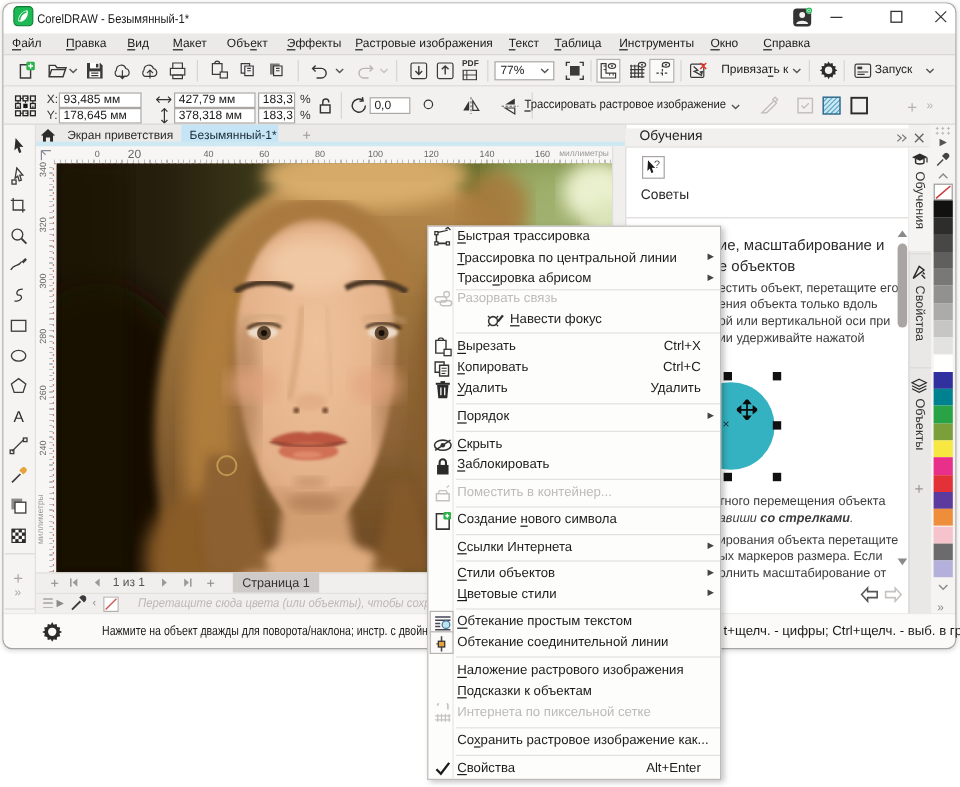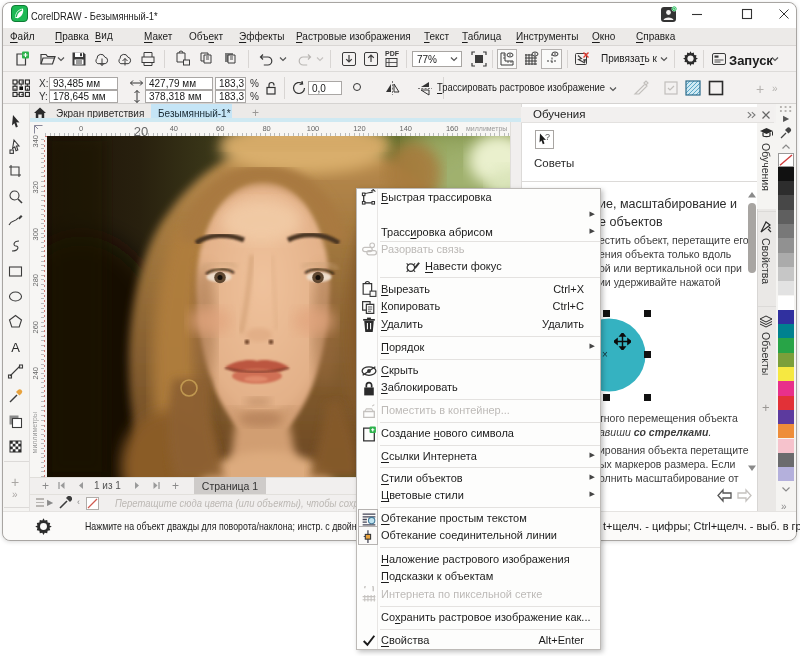--- a/index.html
+++ b/index.html
@@ -42,21 +42,21 @@
   </svg>
 <svg class="a" style="left:740px;top:7px;" width="14" height="14" viewBox="0 0 14 14">
     <rect x="2.5" y="2.5" width="9" height="9" fill="none" stroke="#333" stroke-width="1.1"></rect>
   </svg>
 <svg class="a" style="left:777px;top:7px;" width="14" height="14" viewBox="0 0 14 14">
     <path d="M2.5 2.5 L11.5 11.5 M11.5 2.5 L2.5 11.5" stroke="#333" stroke-width="1"></path>
   </svg>
 <div class="a" style="left:3px;top:28px;width:793px;height:18px;background:#eceae8;border-bottom:1px solid #d9d6d4;"></div>
 <div class="a" style="left:10px;top:31px;font-size:10px;color:#1c1c1c;"><u>Ф</u>айл</div>
 <div class="a" style="left:55px;top:31px;font-size:10px;color:#1c1c1c;"><u>П</u>равка</div>
-<div class="a" style="left:95px;top:31px;font-size:10px;color:#1c1c1c;font-family:Liberation Mono, monospace;"><u>В</u>ид</div>
+<div class="a" style="left:106px;top:31px;font-size:10px;color:#1c1c1c;"><u>В</u>ид</div>
 <div class="a" style="left:144px;top:31px;font-size:10px;color:#1c1c1c;"><u>М</u>акет</div>
 <div class="a" style="left:189px;top:31px;font-size:10px;color:#1c1c1c;">Объ<u>е</u>кт</div>
 <div class="a" style="left:239px;top:31px;font-size:10px;color:#1c1c1c;"><u>Э</u>ффекты</div>
 <div class="a" style="left:296px;top:31px;font-size:10px;color:#1c1c1c;"><u>Р</u>астровые изображения</div>
 <div class="a" style="left:424px;top:31px;font-size:10px;color:#1c1c1c;"><u>Т</u>екст</div>
 <div class="a" style="left:462px;top:31px;font-size:10px;color:#1c1c1c;"><u>Т</u>аблица</div>
 <div class="a" style="left:516px;top:31px;font-size:10px;color:#1c1c1c;"><u>И</u>нструменты</div>
 <div class="a" style="left:592px;top:31px;font-size:10px;color:#1c1c1c;"><u>О</u>кно</div>
 <div class="a" style="left:636px;top:31px;font-size:10px;color:#1c1c1c;"><u>С</u>правка</div>
 <div class="a" style="left:3px;top:47px;width:793px;height:25px;background:#f3f1f0;border-bottom:1px solid #dddbd9;"></div>
@@ -179,21 +179,21 @@
 <svg class="a" style="left:682px;top:50px;" width="17" height="17" viewBox="0 0 17 17">
 <path d="M8.5 1.2 l1.1 2 2.2-.6 .4 2.3 2.3 .4-.6 2.2 2 1.1-2 1.1 .6 2.2-2.3 .4-.4 2.3-2.2-.6-1.1 2-1.1-2-2.2 .6-.4-2.3-2.3-.4 .6-2.2-2-1.1 2-1.1-.6-2.2 2.3-.4 .4-2.3 2.2 .6 z" fill="#2b2b2b"></path>
 <circle cx="8.5" cy="8.5" r="3.1" fill="#f3f1f0"></circle>
   </svg>
 <div class="a sep" style="left:703px;top:50px;height:18px;"></div>
 <svg class="a ico" style="left:710px;top:50px;" width="18" height="18" viewBox="0 0 18 18">
     <rect x="2.5" y="3.5" width="13" height="11" rx="1.5" stroke="#3a3a3a" fill="none" stroke-width="1"></rect>
     <rect x="4.5" y="5.5" width="4" height="2.2" fill="#3a3a3a"></rect>
     <path d="M4.5 10 h9 M4.5 12 h6" stroke="#3a3a3a" stroke-width="0.9"></path>
   </svg>
-<div class="a" style="left:729px;top:52.5px;font-size:13px;color:#1c1c1c;font-weight:bold;">Запуск</div>
+<div class="a" style="left:729px;top:52.5px;font-size:10px;color:#1c1c1c;">Запуск</div>
 <svg class="a" style="left:771px;top:56px;" width="8" height="6" viewBox="0 0 8 6">
     <path d="M1 1.5 L4 4.5 L7 1.5" stroke="#555" stroke-width="1.2" fill="none"></path>
   </svg>
 <div class="a" style="left:3px;top:73px;width:793px;height:31px;background:#f3f1f0;border-bottom:1px solid #d5d3d1;"></div>
 <svg class="a" style="left:11px;top:78px;" width="20" height="20" viewBox="0 0 20 20">
     <rect x="2.0" y="2.0" width="4" height="4" fill="none" stroke="#222" stroke-width="1.1"></rect>
     <rect x="8.2" y="2.0" width="4" height="4" fill="none" stroke="#222" stroke-width="1.1"></rect>
     <rect x="14.4" y="2.0" width="4" height="4" fill="none" stroke="#222" stroke-width="1.1"></rect>
     <rect x="2.0" y="8.2" width="4" height="4" fill="none" stroke="#222" stroke-width="1.1"></rect>
     <rect x="14.4" y="8.2" width="4" height="4" fill="none" stroke="#222" stroke-width="1.1"></rect>
@@ -273,21 +273,21 @@
 <div class="a" style="left:158px;top:108px;font-size:10px;color:#1b2b33;">Безымянный-1*</div>
 <div class="a" style="left:252px;top:106px;font-size:12px;color:#9a9795;">+</div>
 <div class="a" style="left:30px;top:118px;width:491px;height:4px;background:#cfe9f2;"></div>
 <div class="a" style="left:30px;top:122px;width:491px;height:15px;background:#f7f6f4;"></div>
 <div class="a" style="left:30px;top:137px;width:15px;height:340px;background:#f7f6f4;"></div>
 <svg class="a" style="left:33px;top:124px;" width="11" height="11" viewBox="0 0 11 11">
     <path d="M1.5 1.5 v8 M1.5 1.5 h8 M1.5 1.5 l3.5 3.5" stroke="#889" stroke-width="1"></path>
   </svg>
 <div class="a" style="left:45px;top:133px;width:476px;height:3px;background:repeating-linear-gradient(90deg,#a5a8aa 0 1px,transparent 1px 4.68px);opacity:0.75;"></div>
 <div class="a" style="left:72.0px;top:123.5px;width:18px;text-align:center;font-size:7.5px;color:#666;">0</div>
-<div class="a" style="left:132px;top:123.5px;width:18px;text-align:center;font-size:13px;color:#666;">20</div>
+<div class="a" style="left:103px;top:123.5px;width:18px;text-align:center;font-size:10px;color:#666;">20</div>
 <div class="a" style="left:164.8px;top:123.5px;width:18px;text-align:center;font-size:7.5px;color:#666;">40</div>
 <div class="a" style="left:211.2px;top:123.5px;width:18px;text-align:center;font-size:7.5px;color:#666;">60</div>
 <div class="a" style="left:257.6px;top:123.5px;width:18px;text-align:center;font-size:7.5px;color:#666;">80</div>
 <div class="a" style="left:304.0px;top:123.5px;width:18px;text-align:center;font-size:7.5px;color:#666;">100</div>
 <div class="a" style="left:350.4px;top:123.5px;width:18px;text-align:center;font-size:7.5px;color:#666;">120</div>
 <div class="a" style="left:396.8px;top:123.5px;width:18px;text-align:center;font-size:7.5px;color:#666;">140</div>
 <div class="a" style="left:443.2px;top:123.5px;width:18px;text-align:center;font-size:7.5px;color:#666;">160</div>
 <div class="a" style="left:466px;top:124.5px;font-size:7px;color:#999;">миллиметры</div>
 <div class="a" style="left:41px;top:139px;width:3px;height:338px;background:repeating-linear-gradient(0deg,#a5a8aa 0 1px,transparent 1px 4.68px);opacity:0.75;"></div>
 <div class="a" style="left:31px;top:135.0px;font-size:7.5px;color:#666;writing-mode:vertical-rl;transform:rotate(180deg);">340</div>
@@ -623,20 +623,21 @@
       <path d="M3 5 v8 h9" stroke="#333" fill="none" stroke-width="1.2"></path>
       <path d="M3 5 C6 3 9 4 12 2.5" stroke="#333" fill="none"></path>
       <rect x="1.8" y="3.8" width="2.4" height="2.4" fill="#fff" stroke="#333"></rect>
       <rect x="1.8" y="11.8" width="2.4" height="2.4" fill="#fff" stroke="#333"></rect>
       <rect x="10.8" y="11.8" width="2.4" height="2.4" fill="#fff" stroke="#333"></rect>
       <path d="M10 2 l2-1.5 2 2" stroke="#333" fill="none"></path>
     </svg>
     <span class="t"><u>Б</u>ыстрая трассировка</span>
   </div>
 <div class="mi" style="left:356px;top:206.5px;width:245px;">
+    <span class="t"><u>Т</u>рассировка по центральной линии</span>
     <span class="ar">▶</span>
   </div>
 <div class="mi" style="left:356px;top:223.5px;width:245px;">
     <span class="t">Трасс<u>и</u>ровка абрисом</span>
     <span class="ar">▶</span>
   </div>
 <div class="mi dis" style="left:356px;top:240.5px;width:245px;">
     <svg class="micon" width="16" height="16" viewBox="0 0 16 16" style="left:4px;top:0.5px;">
       <rect x="2" y="6" width="9" height="4" rx="2" fill="none" stroke="#c5c2bf" stroke-width="1.2"></rect>
       <rect x="6" y="9" width="9" height="4" rx="2" fill="none" stroke="#c5c2bf" stroke-width="1.2"></rect>

